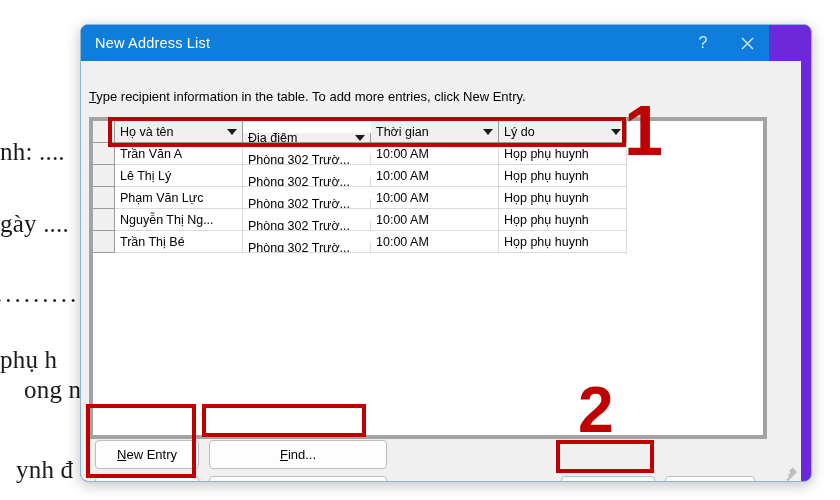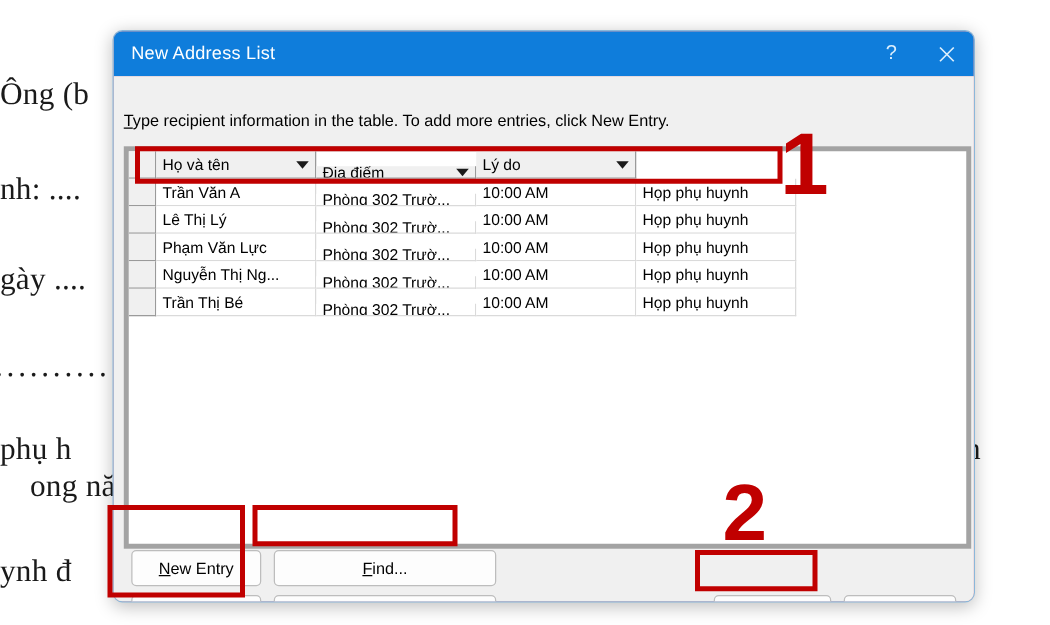--- a/index.html
+++ b/index.html
@@ -35,27 +35,28 @@
     font-family: "Liberation Serif", serif;
     font-size: 25px;
     color: #1a1a1a;
     letter-spacing: 3px;
     white-space: nowrap;
   }
 
   
   .dialog {
     position: absolute;
-    left: 90px; top: 24px;
+    left: 80px; top: 24px;
     width: 688px; height: 456px;
-    background: #fca5a5;
+    background: #6d28d9;
     border: 1px solid #8bb7d9;
     border-radius: 8px;
     box-shadow: 0 3px 14px rgba(0,0,0,0.25);
     overflow: hidden;
+    padding-left: 42px;
   }
 
   .titlebar {
     position: absolute;
     left: 0; top: 0;
     width: 688px; height: 36px;
     background: #0f7ddb;
     display: flex;
     align-items: center;
   }
@@ -244,27 +245,26 @@
 
   #num-1 { left: 624px; top: 96px; font-size: 70px; }
   #num-2 { left: 578px; top: 378px; font-size: 64px; }
 </style>
 </head>
 <body>
 
 <div id="screen">
 
   <div class="doc-bg">
-    <div class="doc-text" style="left:0px;  top:62px;">Ông (b</div>
     <div class="doc-text" style="left:0px;  top:210px;">gày ....</div>
     <div class="doc-text" style="left:0px;  top:138px;">nh: ....</div>
     <div class="doc-dots" style="left:-4px; top:280px;">..........</div>
     <div class="doc-text" style="left:0px;  top:346px;">phụ h</div>
     <div class="doc-text" style="left:0px;  top:376px;margin-left:24px;">ong nă</div>
-    <div class="doc-text" style="left:0px;  top:444px;">ynh đ</div>
+    <div class="doc-text" style="left:0px;  top:456px;padding-left:16px;">ynh đ</div>
     <div class="doc-text" style="left:772px;top:346px;">n</div>
   </div>
 
   <div class="dialog">
 
     <div class="titlebar">
       <span class="title-text">New Address List</span>
       <span class="title-spacer"></span>
       <span class="tb-btn help">?</span>
       <span class="tb-btn">
@@ -284,20 +284,24 @@
           <div class="grid-row hdr-row">
             <div class="rowsel corner"></div>
             <div class="hcell c0">
               <span class="hlabel">Họ và tên</span>
               <span class="caret"></span>
             </div>
             <div class="hcell c1">
               <span class="hlabel">Địa điểm</span>
               <span class="caret"></span>
             </div>
+            <div class="hcell c2">
+              <span class="hlabel">Thời gian</span>
+              <span class="caret"></span>
+            </div>
             <div class="hcell c3">
               <span class="hlabel">Lý do</span>
               <span class="caret"></span>
             </div>
           </div>
 
           <div class="grid-row data-row">
             <div class="rowsel"></div>
             <div class="dcell c0">Trần Văn A</div>
             <div class="dcell c1">Phòng 302 Trườ...</div>

